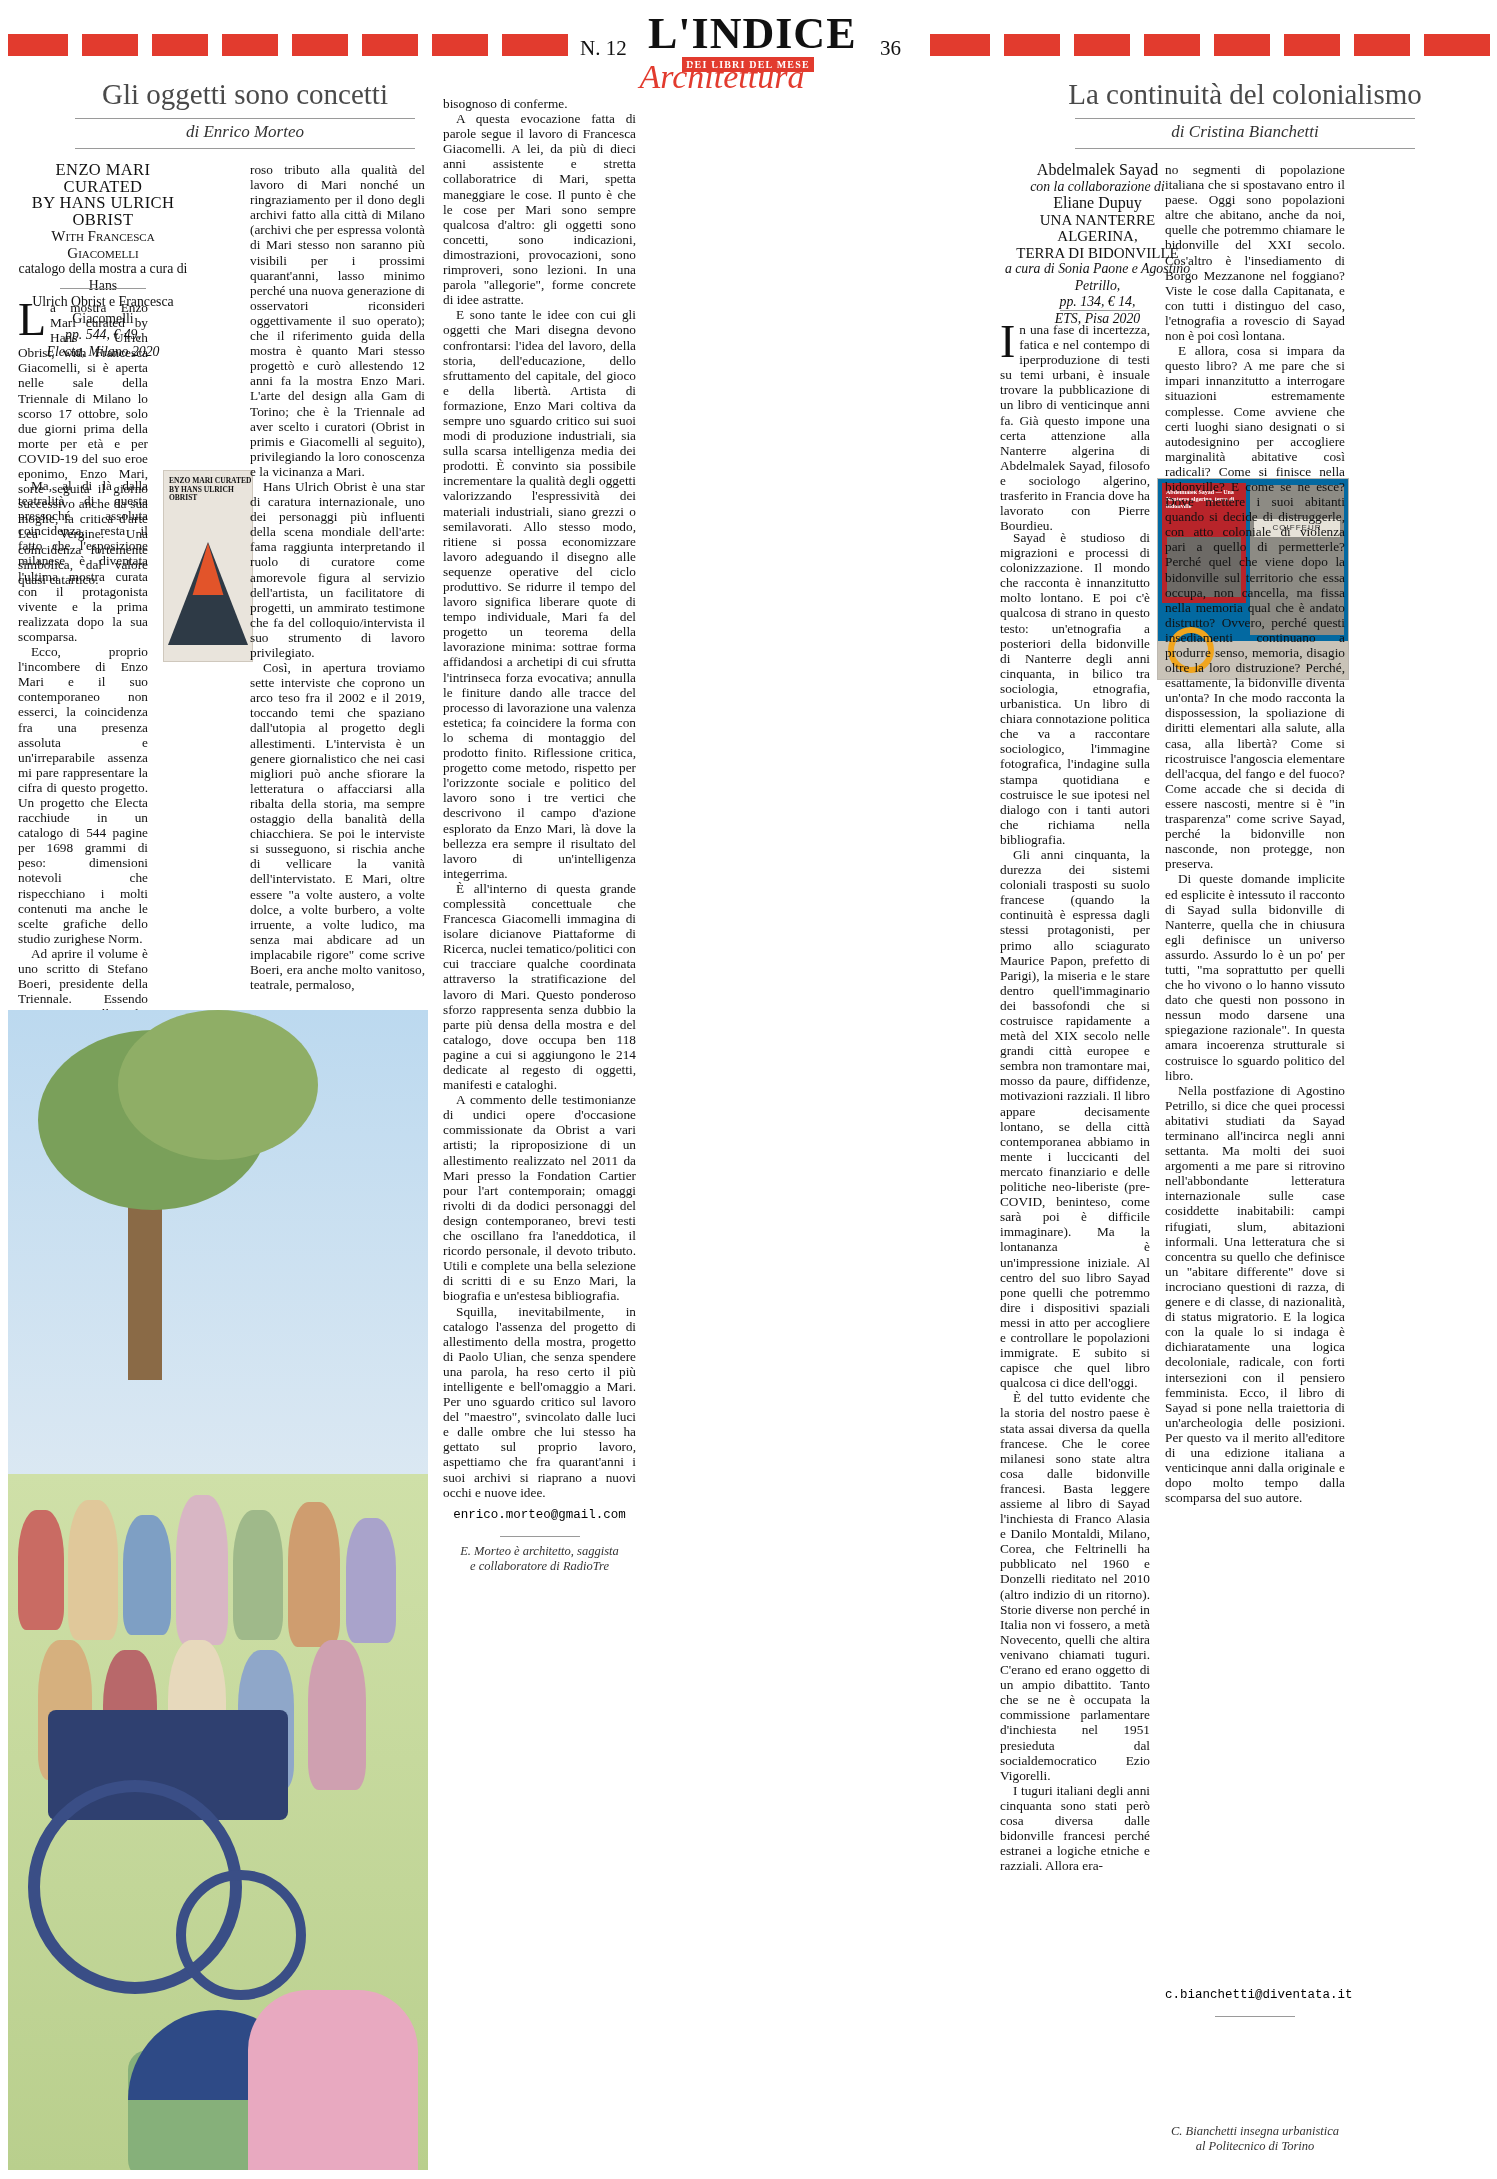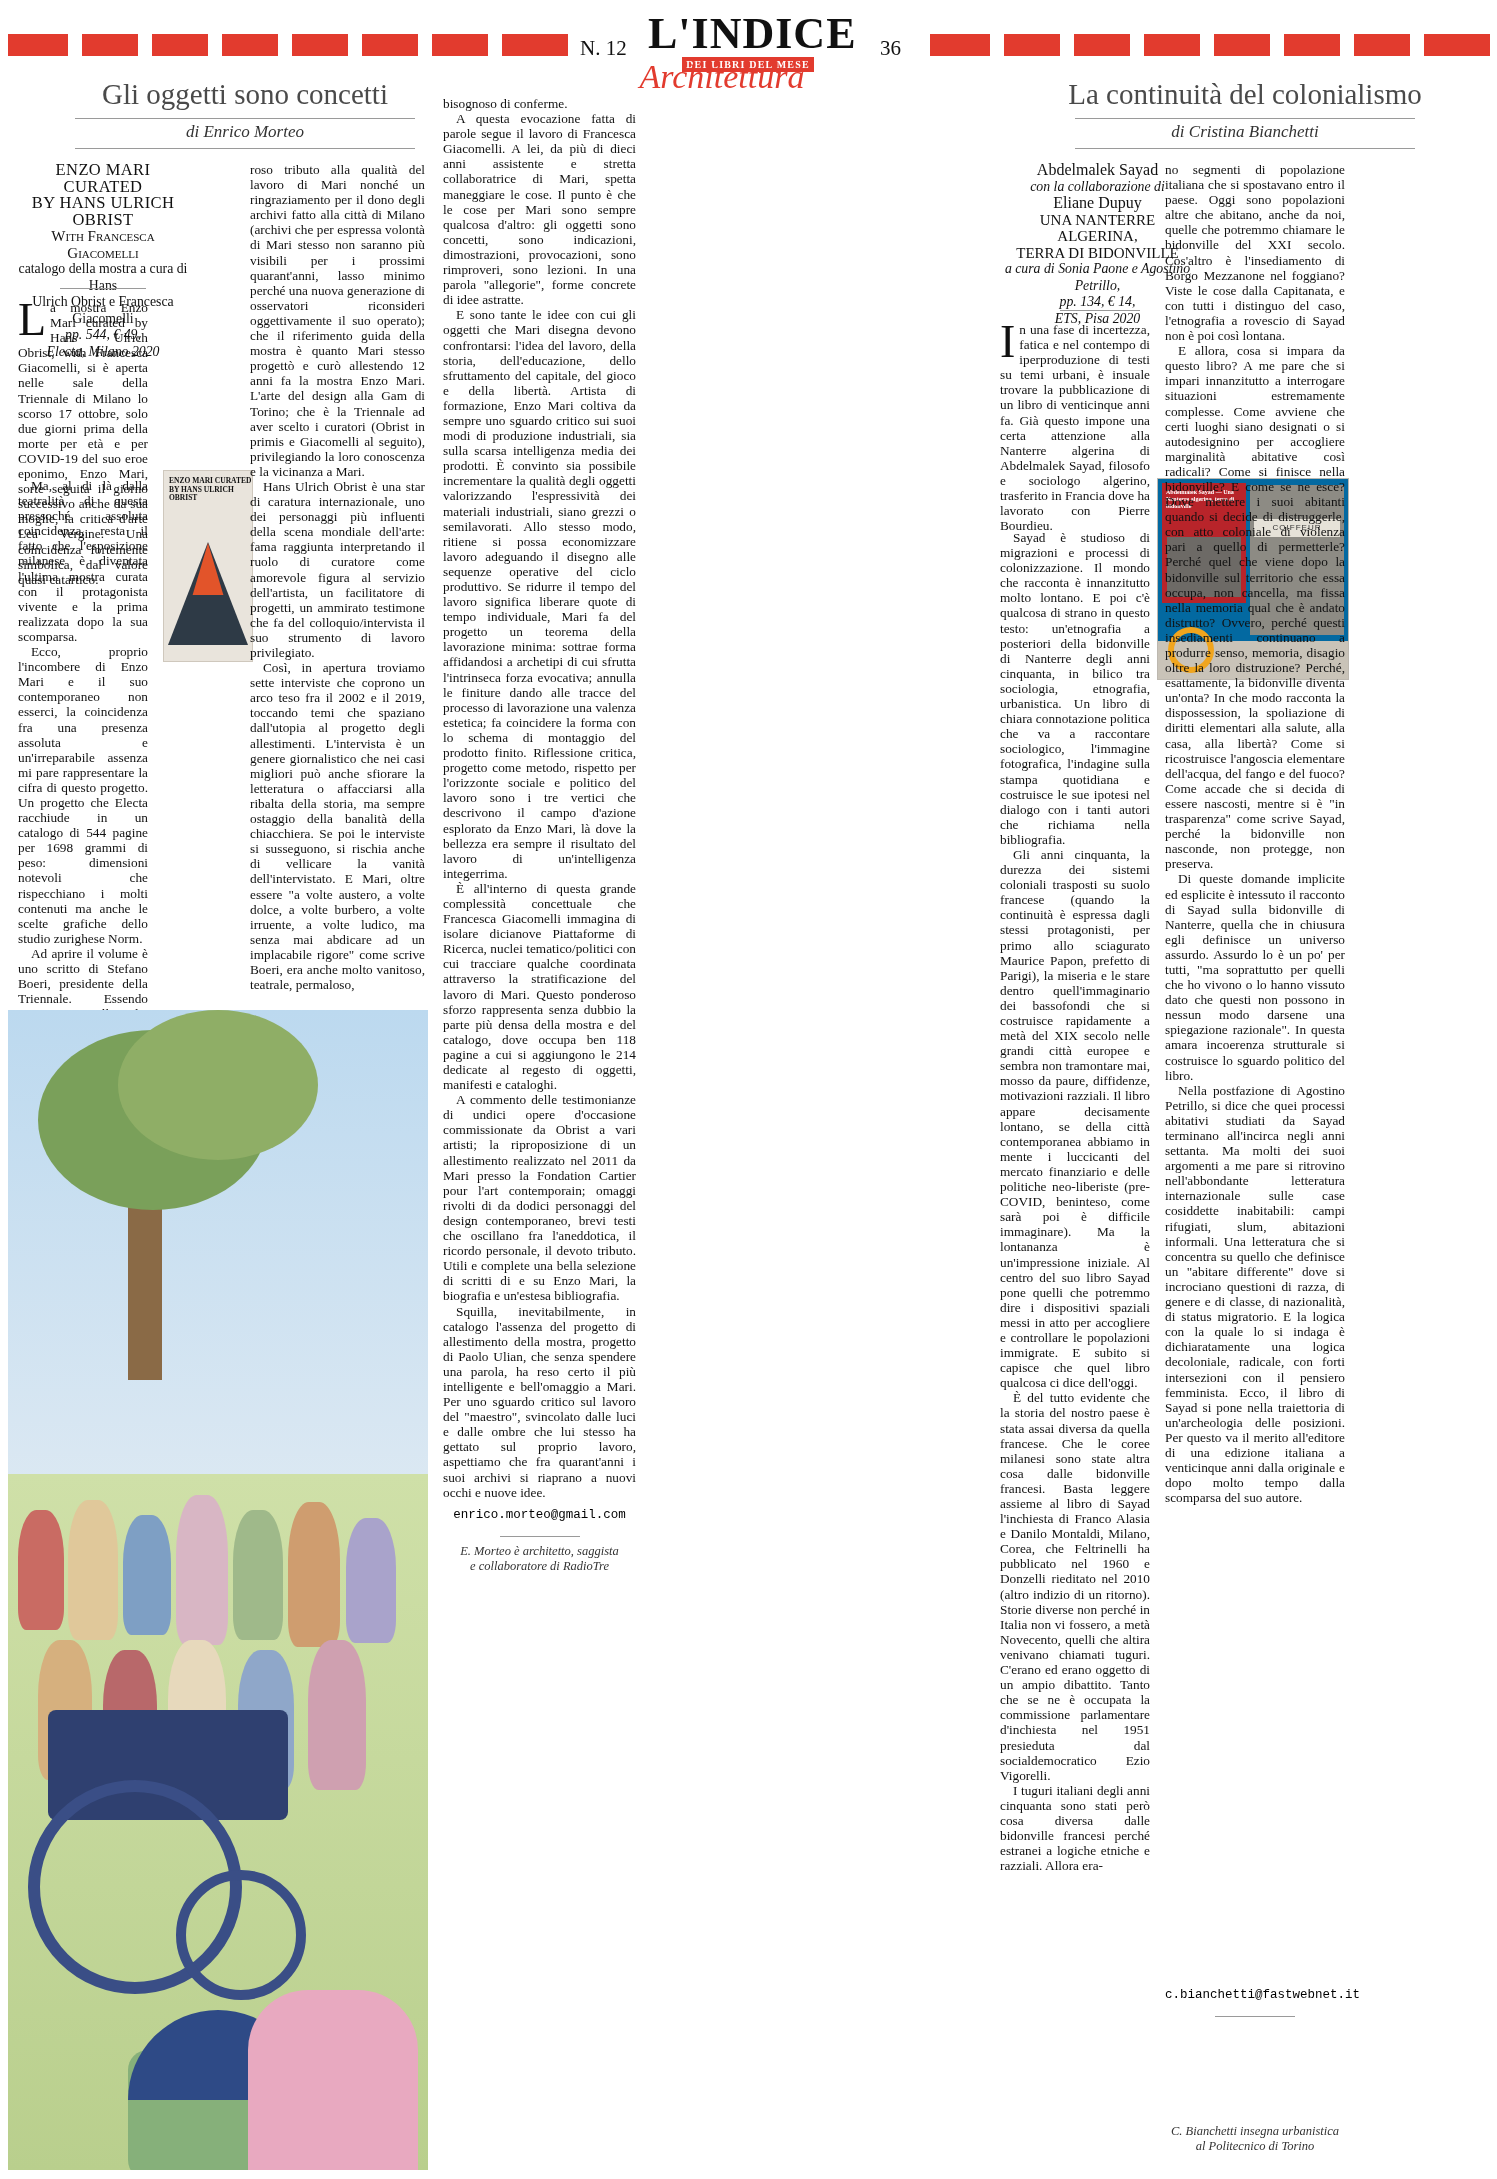--- a/index.html
+++ b/index.html
@@ -226,16 +226,16 @@
   <div class="ground2"></div>
   <div class="ring"></div>
 </div>
 
 <div class="col" style="left:1165px;top:162px;width:180px;">
   <p class="noind">no segmenti di popolazione italiana che si spostavano entro il paese. Oggi sono popolazioni altre che abitano, anche da noi, quelle che potremmo chiamare le bidonville del XXI secolo. Cos'altro è l'insediamento di Borgo Mezzanone nel foggiano? Viste le cose dalla Capitanata, e con tutti i distinguo del caso, l'etnografia a rovescio di Sayad non è poi così lontana.</p>
   <p>E allora, cosa si impara da questo libro? A me pare che si impari innanzitutto a interrogare situazioni estremamente complesse. Come avviene che certi luoghi siano designati o si autodesignino per accogliere marginalità abitative così radicali? Come si finisce nella bidonville? E come se ne esce? Dove mettere i suoi abitanti quando si decide di distruggerle, con atto coloniale di violenza pari a quello di permetterle? Perché quel che viene dopo la bidonville sul territorio che essa occupa, non cancella, ma fissa nella memoria qual che è andato distrutto? Ovvero, perché questi insediamenti continuano a produrre senso, memoria, disagio oltre la loro distruzione? Perché, esattamente, la bidonville diventa un'onta? In che modo racconta la dispossession, la spoliazione di diritti elementari alla salute, alla casa, alla libertà? Come si ricostruisce l'angoscia elementare dell'acqua, del fango e del fuoco? Come accade che si decida di essere nascosti, mentre si è "in trasparenza" come scrive Sayad, perché la bidonville non nasconde, non protegge, non preserva.</p>
   <p>Di queste domande implicite ed esplicite è intessuto il racconto di Sayad sulla bidonville di Nanterre, quella che in chiusura egli definisce un universo assurdo. Assurdo lo è un po' per tutti, "ma soprattutto per quelli che ho vivono o lo hanno vissuto dato che questi non possono in nessun modo darsene una spiegazione razionale". In questa amara incoerenza strutturale si costruisce lo sguardo politico del libro.</p>
   <p>Nella postfazione di Agostino Petrillo, si dice che quei processi abitativi studiati da Sayad terminano all'incirca negli anni settanta. Ma molti dei suoi argomenti a me pare si ritrovino nell'abbondante letteratura internazionale sulle case cosiddette inabitabili: campi rifugiati, slum, abitazioni informali. Una letteratura che si concentra su quello che definisce un "abitare differente" dove si incrociano questioni di razza, di genere e di classe, di nazionalità, di status migratorio. E la logica con la quale lo si indaga è dichiaratamente una logica decoloniale, radicale, con forti intersezioni con il pensiero femminista. Ecco, il libro di Sayad si pone nella traiettoria di un'archeologia delle posizioni. Per questo va il merito all'editore di una edizione italiana a venticinque anni dalla originale e dopo molto tempo dalla scomparsa del suo autore.</p>
 </div>
-<div class="email" style="left:1165px;top:1988px;width:180px;">c.bianchetti@fastwebnet.it</div>
+<div class="email" style="left:1165px;top:1988px;width:180px;">c.bianchetti@diventata.it</div>
 <div class="hr-thin" style="left:1215px;top:2016px;width:80px;"></div>
 <div class="footnote" style="left:1140px;top:2124px;width:230px;white-space:pre-line;">C. Bianchetti insegna urbanistica
 al Politecnico di Torino</div>
 
 </body></html>

